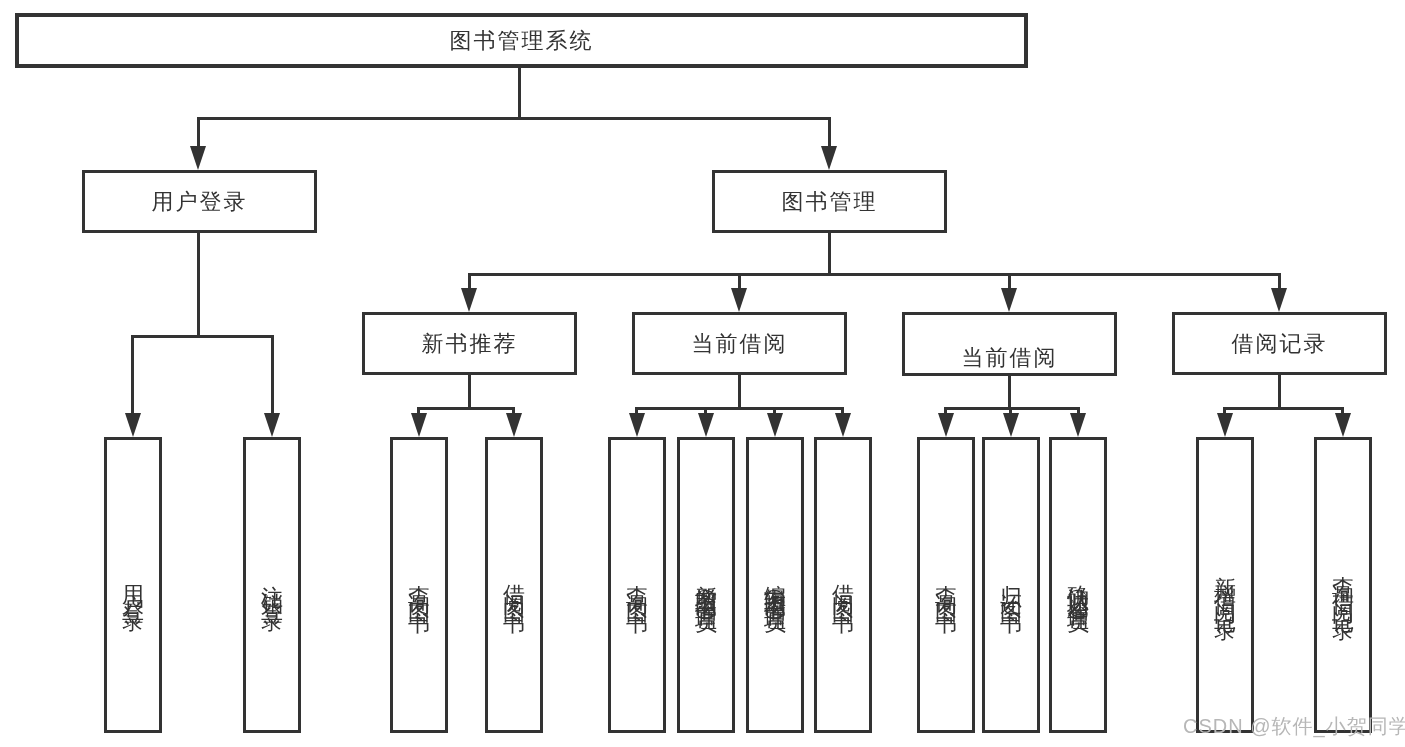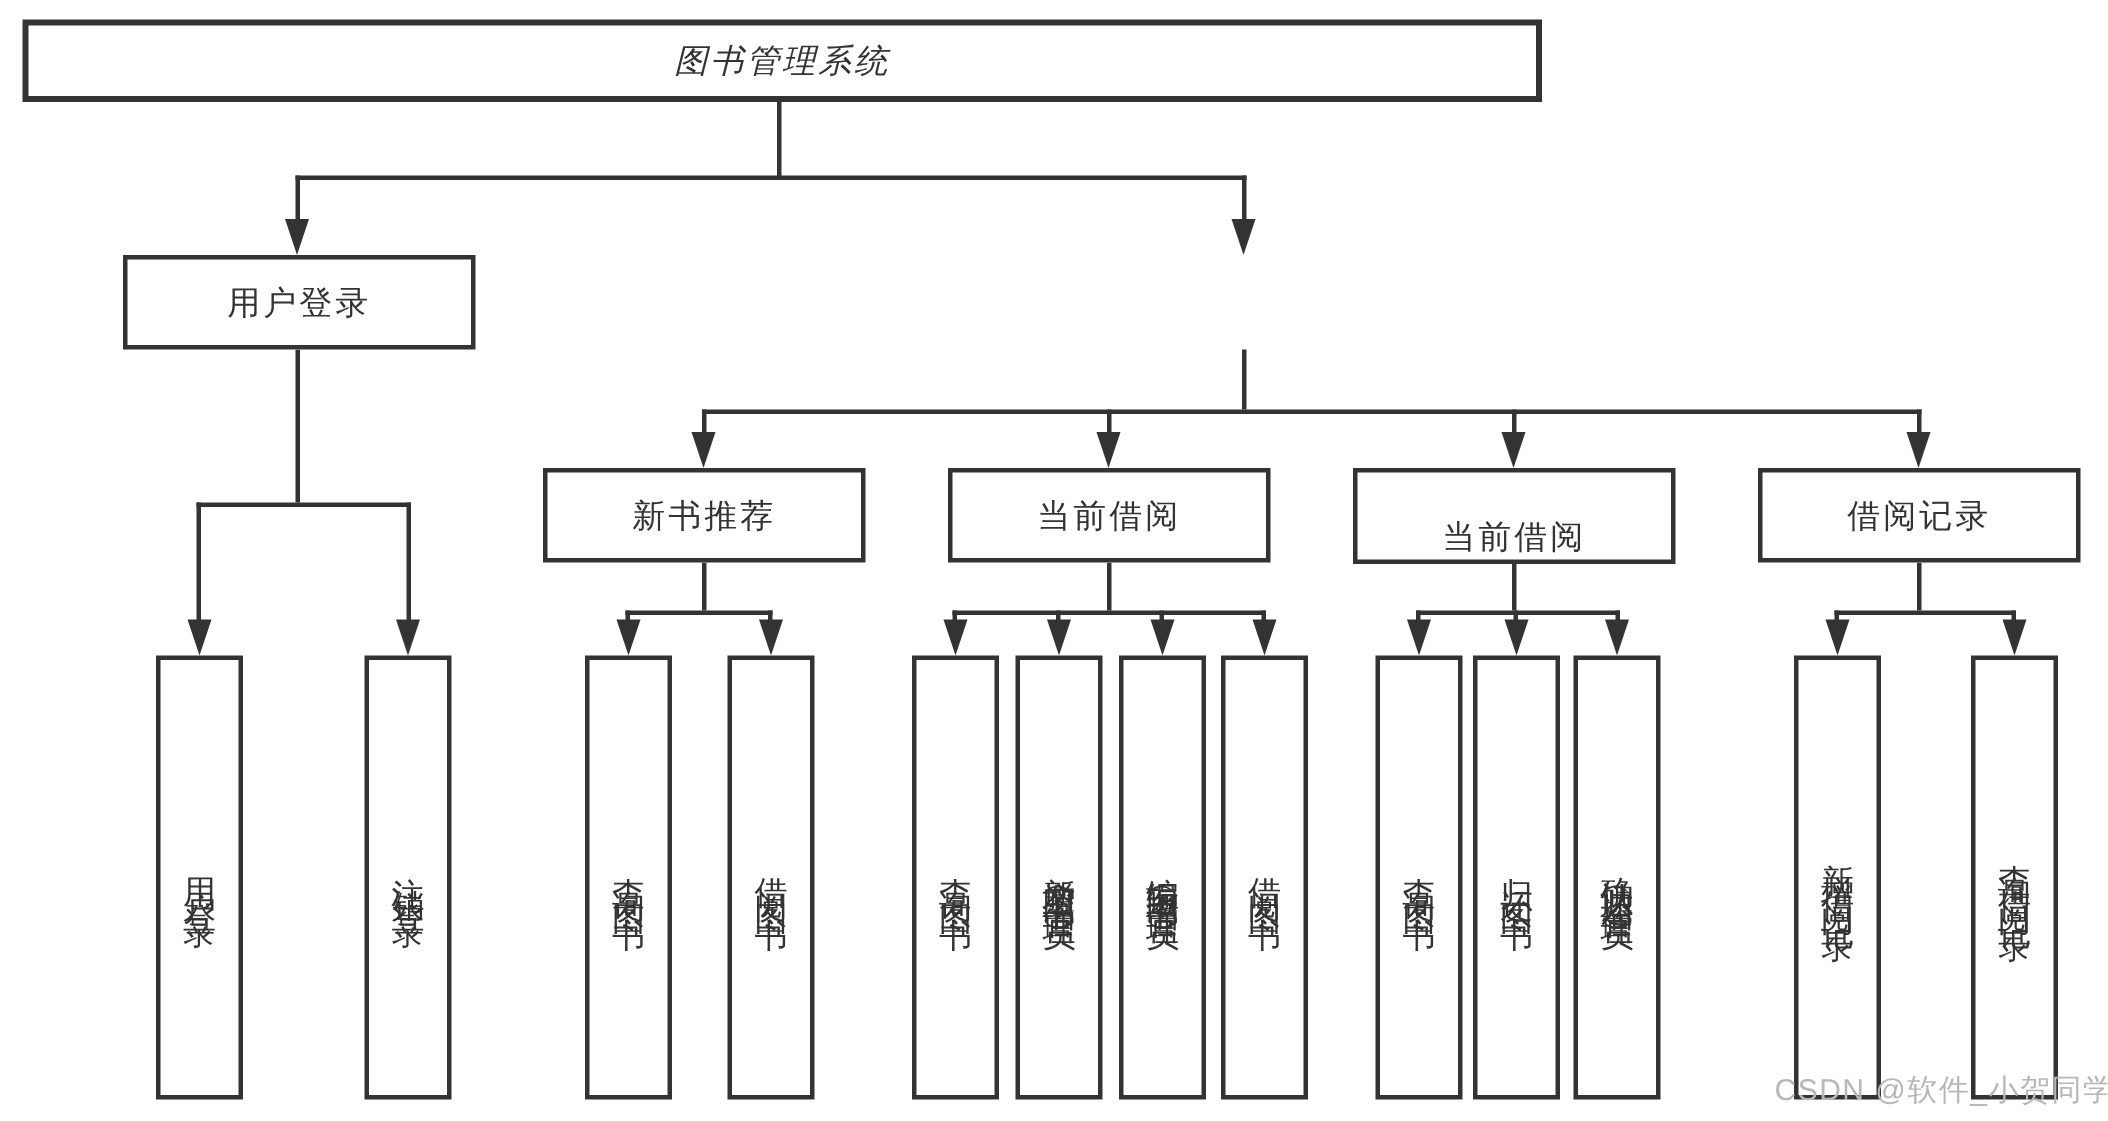--- a/index.html
+++ b/index.html
@@ -108,26 +108,29 @@
   <div class="ln" style="left:1077px;top:407px;width:3px;height:10px;"></div>
   <div class="arr" style="left:1070px;top:413px;"></div>
 
   <div class="ln" style="left:1278px;top:375px;width:3px;height:32px;"></div>
   <div class="ln" style="left:1223px;top:407px;width:121px;height:3px;"></div>
   <div class="ln" style="left:1223px;top:407px;width:3px;height:10px;"></div>
   <div class="arr" style="left:1217px;top:413px;"></div>
   <div class="ln" style="left:1341px;top:407px;width:3px;height:10px;"></div>
   <div class="arr" style="left:1335px;top:413px;"></div>
 
-  <div class="box root" style="left:15px;top:13px;width:1013px;height:55px;font-style:italic;">
+  <div class="box root" style="left:15px;top:13px;width:1013px;height:55px;">
     <span class="h">图书管理系统</span>
   </div>
 
   <div class="box" style="left:82px;top:170px;width:235px;height:63px;">
     <span class="h">用户登录</span>
+  </div>
+  <div class="box" style="left:712px;top:170px;width:235px;height:63px;">
+    <span class="h">图书管理</span>
   </div>
 
   <div class="box" style="left:362px;top:312px;width:215px;height:63px;">
     <span class="h">新书推荐</span>
   </div>
   <div class="box" style="left:632px;top:312px;width:215px;height:63px;">
     <span class="h">当前借阅</span>
   </div>
   <div class="box" style="left:902px;top:312px;width:215px;height:64px;align-items:flex-end;">
     <span class="h">当前借阅</span>

